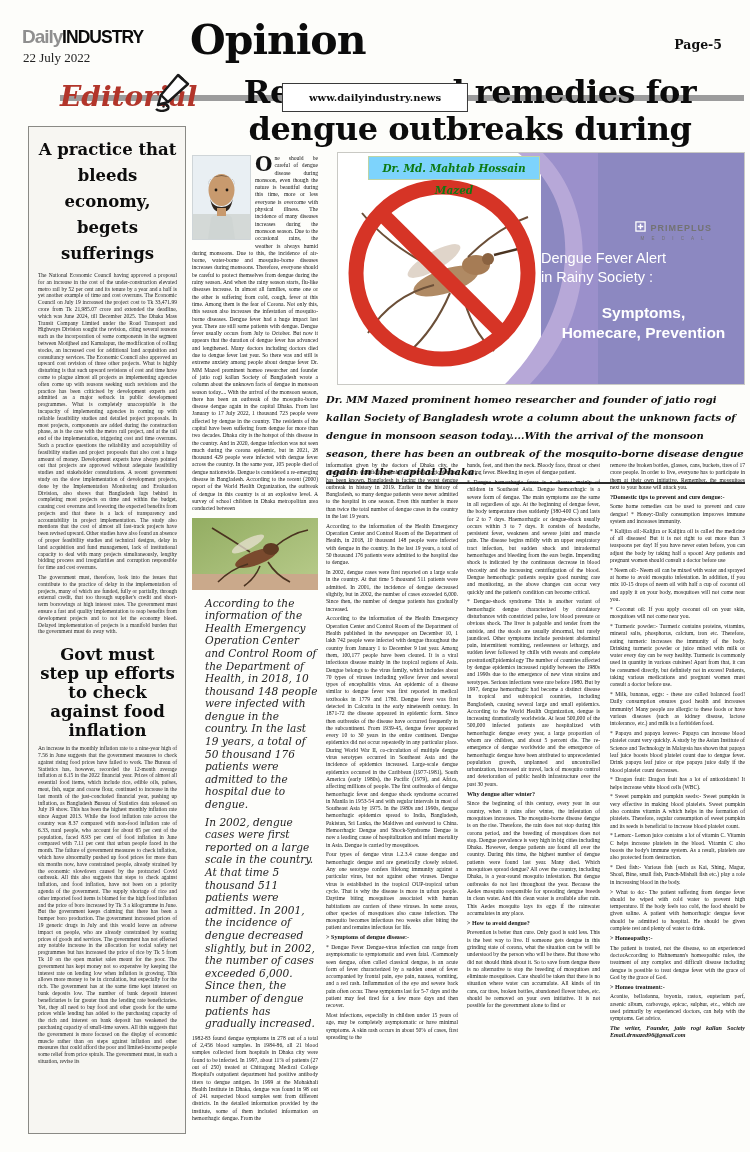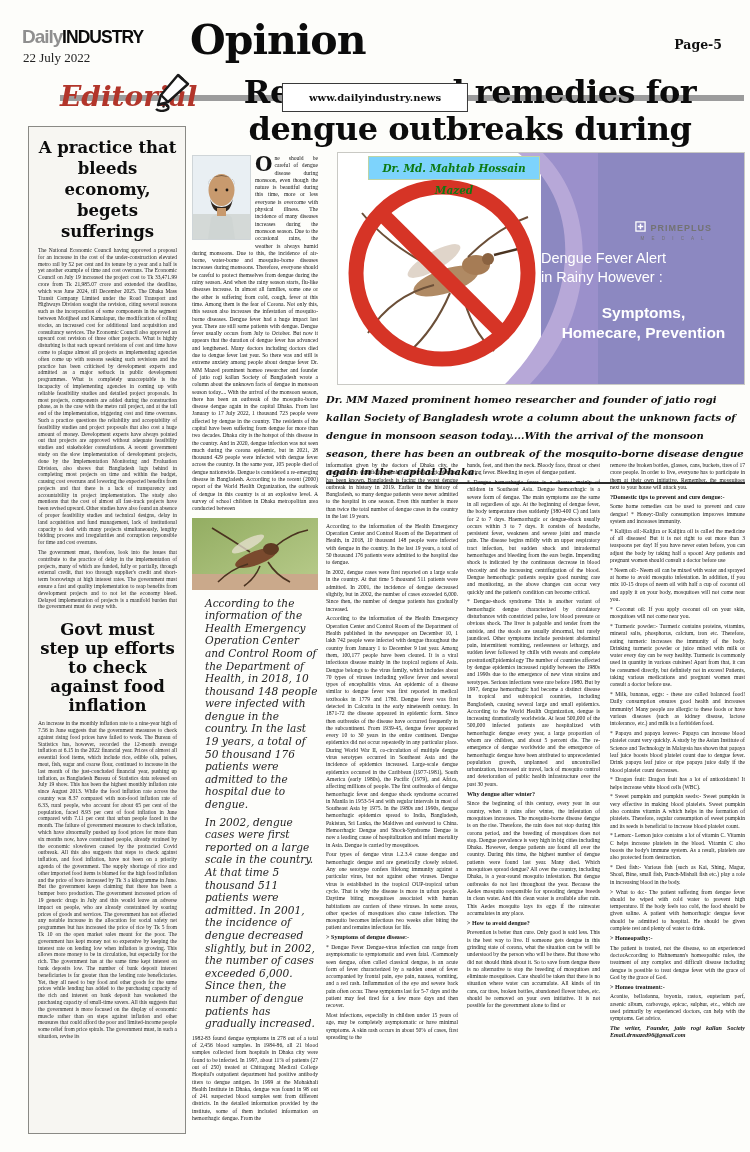--- a/index.html
+++ b/index.html
@@ -19,21 +19,21 @@
   
   .ed-label{position:absolute;left:60px;top:80px;font-family:"DejaVu Serif",serif;font-style:italic;font-weight:bold;font-size:28px;color:#b2352a;z-index:4;}
   .pen-icon{position:absolute;left:150px;top:72px;z-index:4;}
 
   
   .headline{position:absolute;left:195px;width:550px;top:74px;margin:0;text-align:center;font-family:"DejaVu Serif",serif;font-weight:bold;font-size:32px;line-height:37px;color:#0c0c0c;letter-spacing:-.5px;}
 
   
   .ed-box{position:absolute;left:28px;top:126px;width:158px;height:1008px;border:1px solid #8a8a85;background:#f7f6f2;box-sizing:border-box;padding:10px 8px 8px 9px;overflow:hidden;}
   .ed-box h2{font-family:"DejaVu Serif",serif;font-weight:bold;margin:0 0 5px;color:#0c0c0c;}
-  .ed-h1{font-size:16.5px;line-height:21px;text-align:center;}
+  .ed-h1{font-size:16.5px;line-height:26px;text-align:center;}
   .ed-h2{font-size:16.5px;line-height:19px;text-align:center;margin-top:10px !important;}
   .ed-body p{margin:0 0 3px;font-size:5.5px;line-height:6.8px;text-align:justify;color:#1c1c1c;}
 
   
   .col{position:absolute;overflow:hidden;font-size:5.6px;line-height:7.3px;color:#151515;}
   .col p{margin:0 0 2.5px;text-align:justify;}
   .col p.b{font-weight:bold;font-size:6.1px;}
   .col p.i{font-style:italic;}
   .col1{left:192px;top:155px;width:126px;height:1000px;}
   .col2{left:326px;top:462px;width:132px;height:688px;}
@@ -131,21 +131,21 @@
     <div class="brandbox">
       <svg width="11" height="11" viewBox="0 0 12 12" style="vertical-align:-1px;">
         <rect x="1" y="1" width="10" height="10" fill="none" stroke="#fff" stroke-width="1.4"></rect>
         <path d="M6 3 V9 M3 6 H9" stroke="#fff" stroke-width="1.6"></path>
       </svg>
       <span class="pp">PRIMEPLUS</span>
       <div class="med">M E D I C A L</div>
     </div>
     <div class="alert">
       <div>Dengue Fever Alert</div>
-      <div>in Rainy However :</div>
+      <div>in Rainy Society :</div>
     </div>
     <div class="alert-bold">
       <div>Symptoms,</div>
       <div>Homecare, Prevention</div>
     </div>
   </div>
 
   <div class="byline-bar">Dr. Md. Mahtab Hossain Mazed</div>
 
   <div class="caption">Dr. MM Mazed prominent homeo researcher and founder of jatio rogi kallan Society of Bangladesh wrote a column about the unknown facts of dengue in monsoon season today....With the arrival of the monsoon season, there has been an outbreak of the mosquito-borne disease dengue again in the capital Dhaka.</div>

